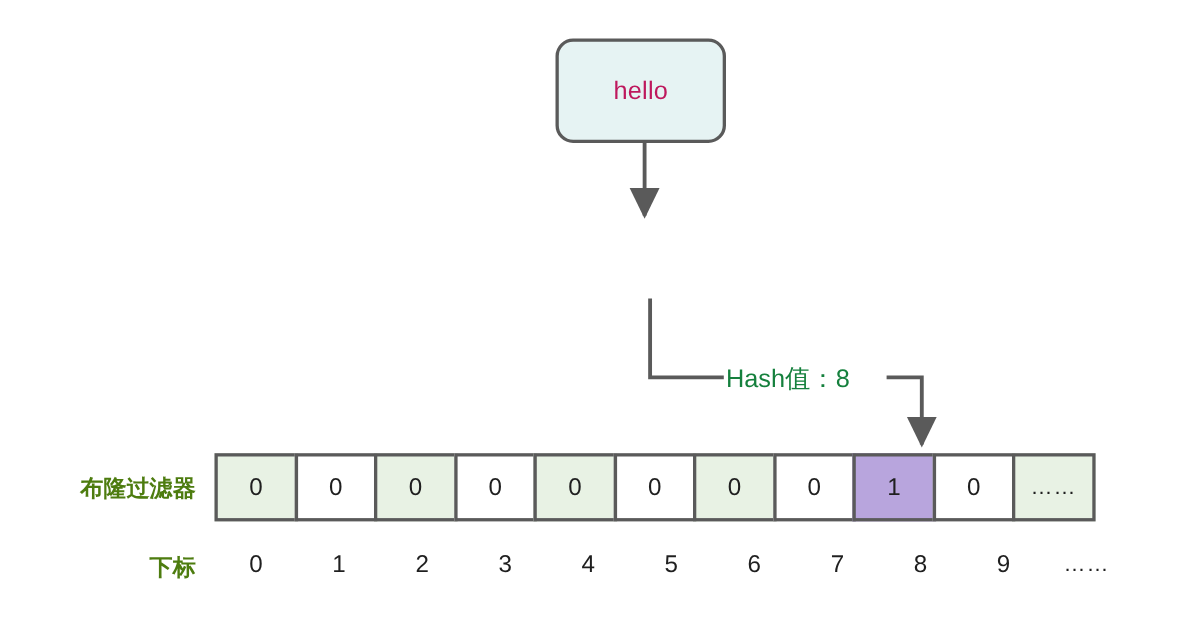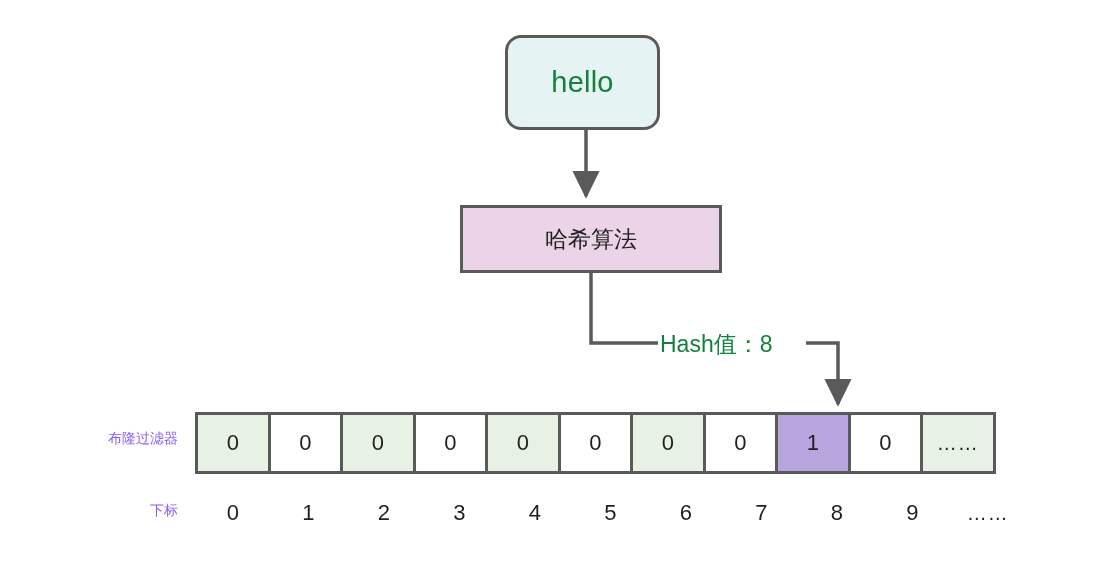--- a/index.html
+++ b/index.html
@@ -41,22 +41,22 @@
     height: 95px;
     box-sizing: border-box;
     background: #e6f3f3;
     border: 3px solid #5a5a5a;
     border-radius: 16px;
     display: flex;
     align-items: center;
     justify-content: center;
   }
   .hello-node .node-text {
-    font-size: 29px;
-    color: #15803d;
+    font-size: 23px;
+    color: #be185d;
     letter-spacing: .2px;
   }
 
   
   .hash-node {
     position: absolute;
     left: 460px;
     top: 205px;
     width: 262px;
     height: 68px;
@@ -84,23 +84,24 @@
     color: #15803d;
     white-space: nowrap;
     background: #ffffff;
     padding: 0 2px;
   }
 
   
   .row-label {
     position: absolute;
     text-align: right;
-    font-size: 14px;
-    color: #8b5cf6;
+    font-size: 21px;
+    color: #4d7c0f;
     white-space: nowrap;
+    font-weight: bold;
   }
   #label-filter {
     left: 0px;
     top: 430px;
     width: 178px;
   }
   #label-index {
     left: 0px;
     top: 502px;
     width: 178px;
@@ -174,23 +175,20 @@
 
     <path d="M591,273 L591,343 L664,343" fill="none" stroke="#5a5a5a" stroke-width="3.5" stroke-linecap="square" stroke-linejoin="miter"></path>
 
     <path d="M806,343 L838,343 L838,404" fill="none" stroke="#5a5a5a" stroke-width="3.5" stroke-linejoin="miter" marker-end="url(#arrowhead)"></path>
   </svg>
 
   <div class="hello-node">
     <span class="node-text">hello</span>
   </div>
 
-  <div class="hash-node">
-    <span class="node-text">哈希算法</span>
-  </div>
 
   <div class="hash-value-label">Hash值：8</div>
 
   <div class="row-label" id="label-filter">布隆过滤器</div>
 
   <div class="row-label" id="label-index">下标</div>
 
   <div class="bit-array" id="bit-array">
       <div class="bit-cell tint">0</div>
       <div class="bit-cell">0</div>

